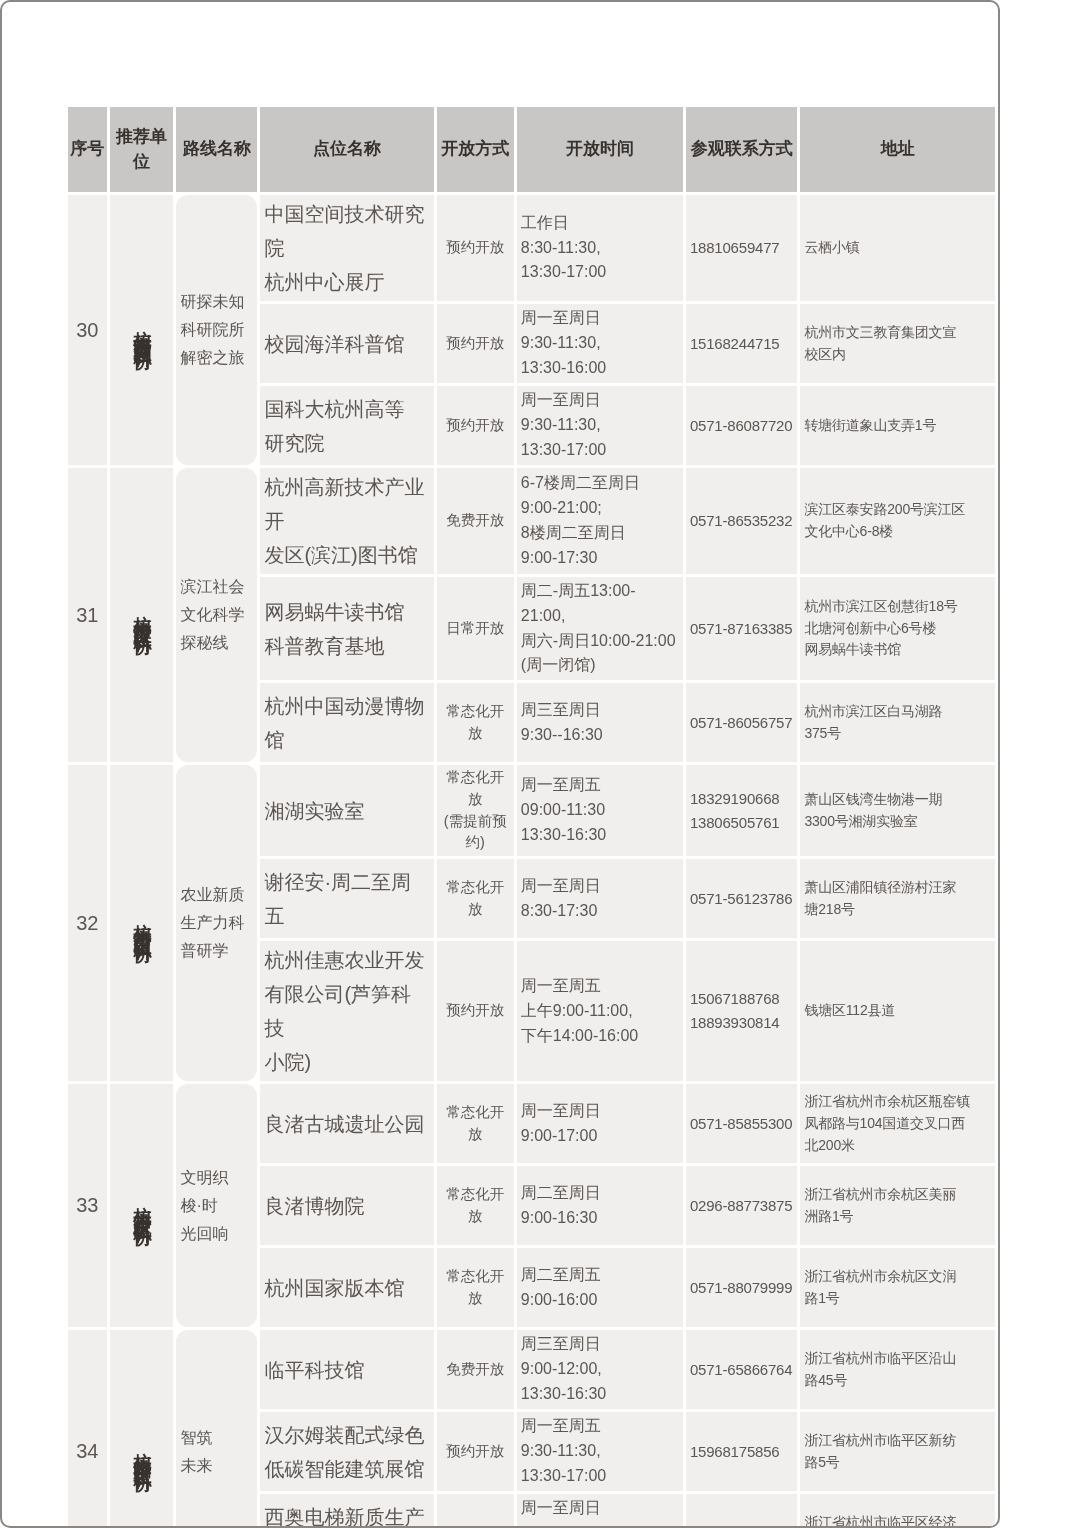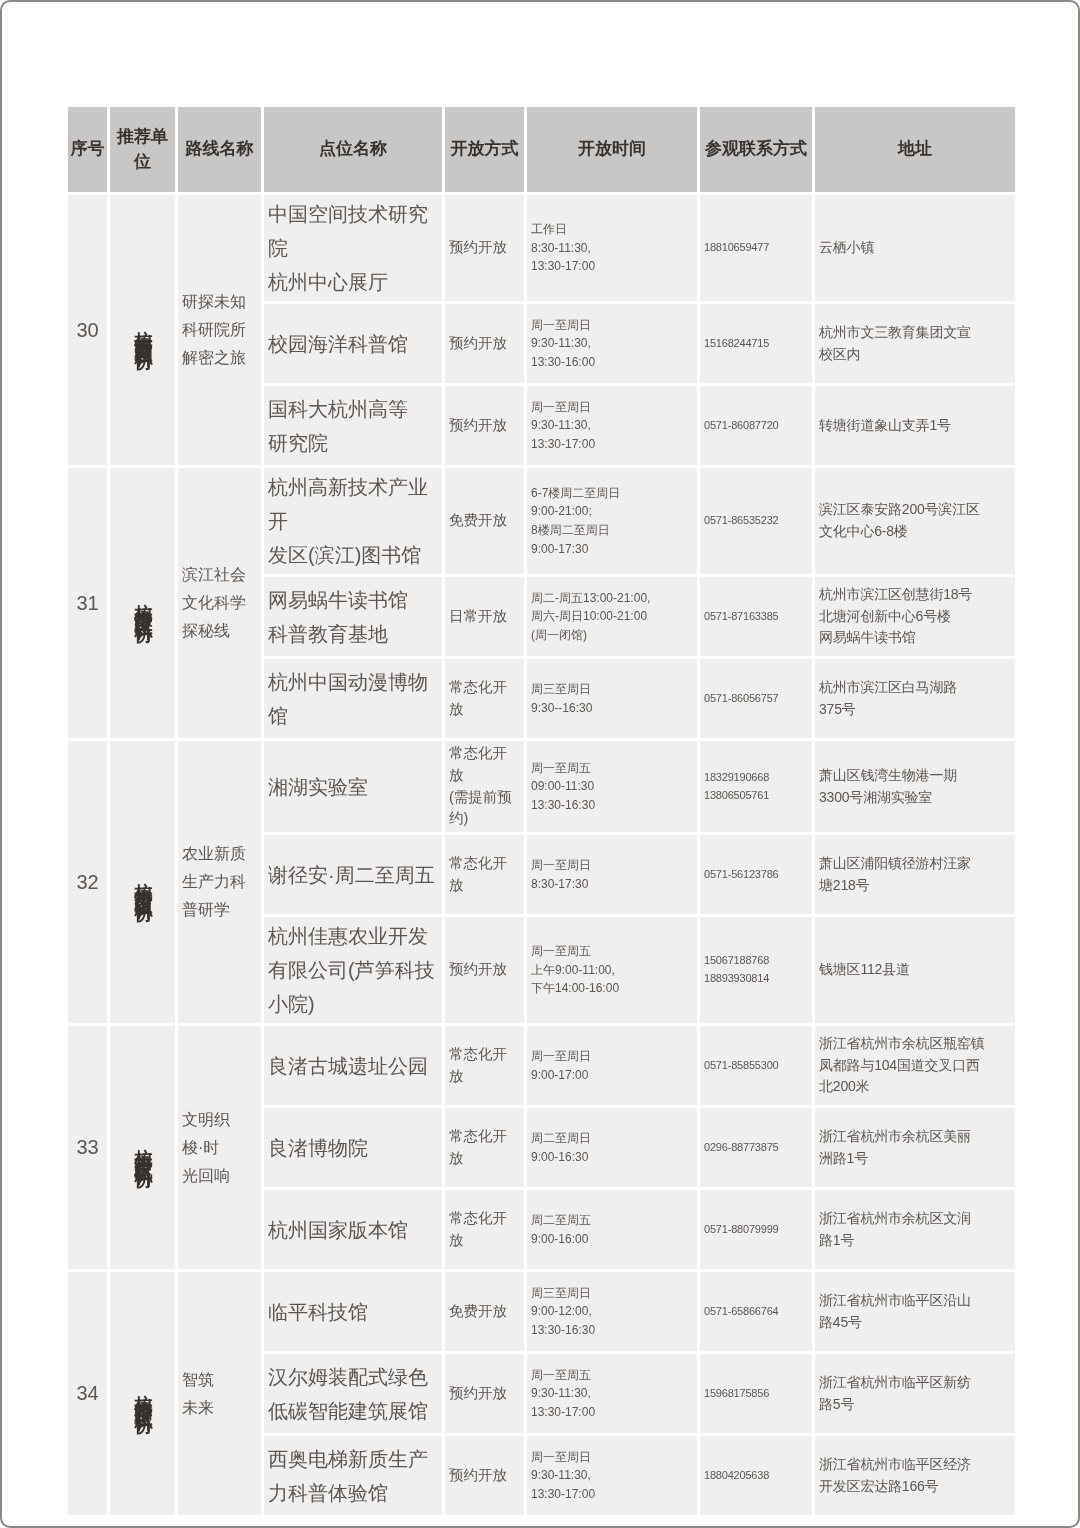--- a/index.html
+++ b/index.html
@@ -1,18 +1,18 @@
 <!DOCTYPE html>
 <html><head>
 <meta charset="utf-8">
 <style>
   html,body{margin:0;padding:0;background:#ffffff;}
   .page{
     position:relative;
-    width:1080px;height:1528px;
+    width:1000px;height:1528px;
     box-sizing:border-box;
     background:#ffffff;
     border:2px solid #8b8784;
     border-radius:10px;
     overflow:hidden;
     font-family:"Liberation Sans","DejaVu Sans",sans-serif;
   }
   table.sci{
     position:absolute;
     left:63px;top:102px;
@@ -54,39 +54,40 @@
     font-weight:bold;
     color:#37322e;
     font-size:18px;
     letter-spacing:3px;
     line-height:1.1;
   }
   td.c-route{
     font-size:16px;
     line-height:1.75;
     padding-left:8px;
+    border-radius:12px;
   }
   td.c-name{
     font-size:20px;
     line-height:1.7;
     padding-left:10px;
   }
   td.c-mode{
     font-size:14.5px;
     line-height:1.5;
-    text-align:left;
+    text-align:center;
     padding-left:3px;padding-right:3px;
   }
   td.c-time{
-    font-size:12px;
+    font-size:16px;
     line-height:1.55;
     padding-left:9px;
   }
   td.c-contact{
-    font-size:11px;
+    font-size:15px;
     line-height:1.6;
     letter-spacing:-0.2px;
     padding-left:8px;
   }
   td.c-addr{
     font-size:14px;
     line-height:1.55;
     letter-spacing:-0.2px;
     padding-left:10px;
   }

